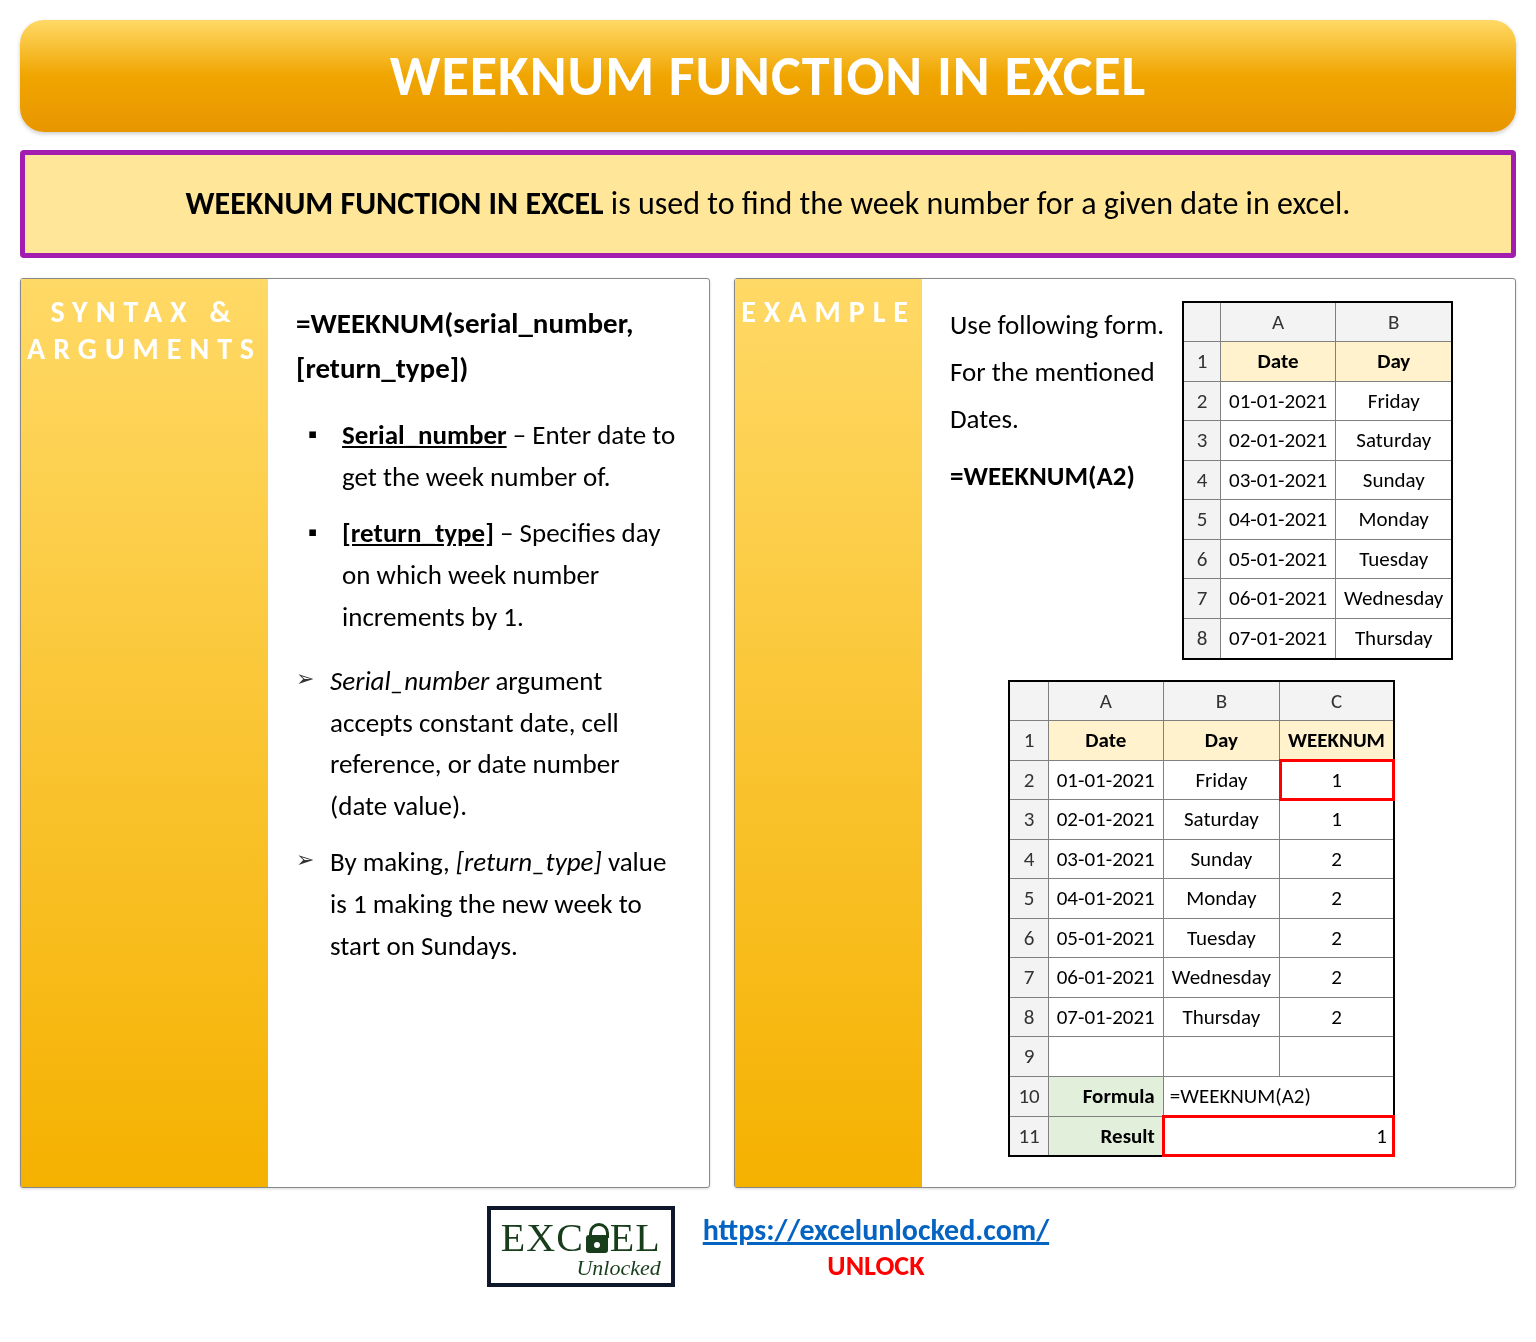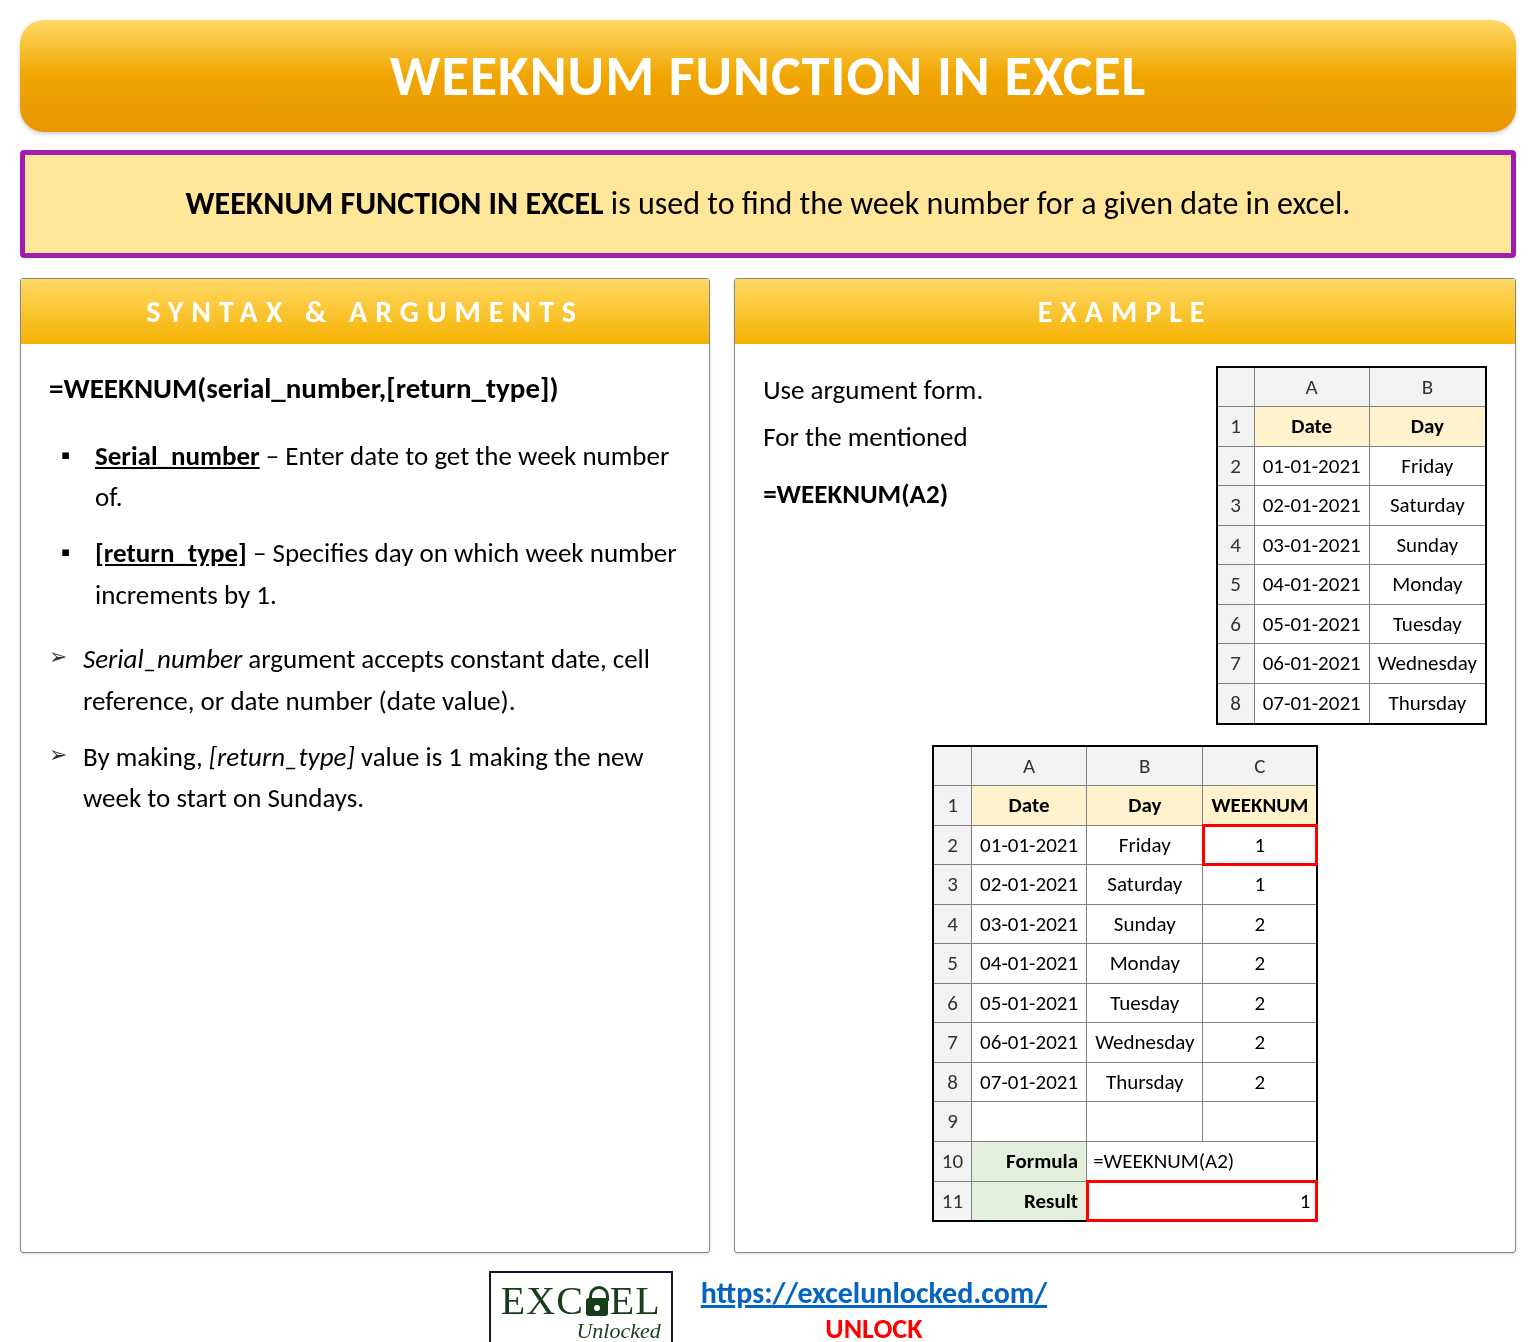--- a/index.html
+++ b/index.html
@@ -39,21 +39,21 @@
     gap: 24px;
     align-items: stretch;
   }
   .col {
     flex: 1;
     background: #fff;
     border: 1px solid #888;
     border-radius: 3px;
     box-shadow: 0 1px 3px rgba(0,0,0,0.15);
     display: flex;
-    flex-direction: column;
+    flex-direction: row;
   }
   .col-left { flex: 0 0 46%; }
   .col-right { flex: 1; }
   .col-header {
     background: linear-gradient(to bottom, #ffd966 0%, #f5b100 100%);
     color: #fff;
     font-weight: bold;
     font-size: 30px;
     letter-spacing: 8px;
     text-align: center;
@@ -129,21 +129,21 @@
   .t2 { border: 2px solid #000; margin: 20px auto 0 auto; }
 
   .footer {
     display: flex;
     justify-content: center;
     align-items: center;
     gap: 28px;
     margin-top: 18px;
   }
   .logo-box {
-    border: 2px solid #0f172a;
+    border: 4px solid #0f172a;
     padding: 4px 10px 2px 10px;
     display: flex;
     flex-direction: column;
     align-items: center;
     background: #fff;
   }
   .logo-main {
     font-family: Georgia, 'Times New Roman', serif;
     font-size: 40px;
     font-weight: 500;
@@ -224,22 +224,23 @@
         </li>
       </ul>
     </div>
   </div>
 
   <div class="col col-right">
     <div class="col-header">EXAMPLE</div>
     <div class="col-body">
       <div class="example-top">
         <div class="example-text">
-          <div>Use argument form.</div>
+          <div>Use following form.</div>
           <div>For the mentioned</div>
+          <div>Dates.</div>
           <span class="formula-bold">=WEEKNUM(A2)</span>
         </div>
 
         <table class="excel t1">
           <tbody>
               <tr>
             <th class="rowhdr corner"></th>
             <th class="colhdr">A</th>
             <th class="colhdr">B</th>
           </tr>

